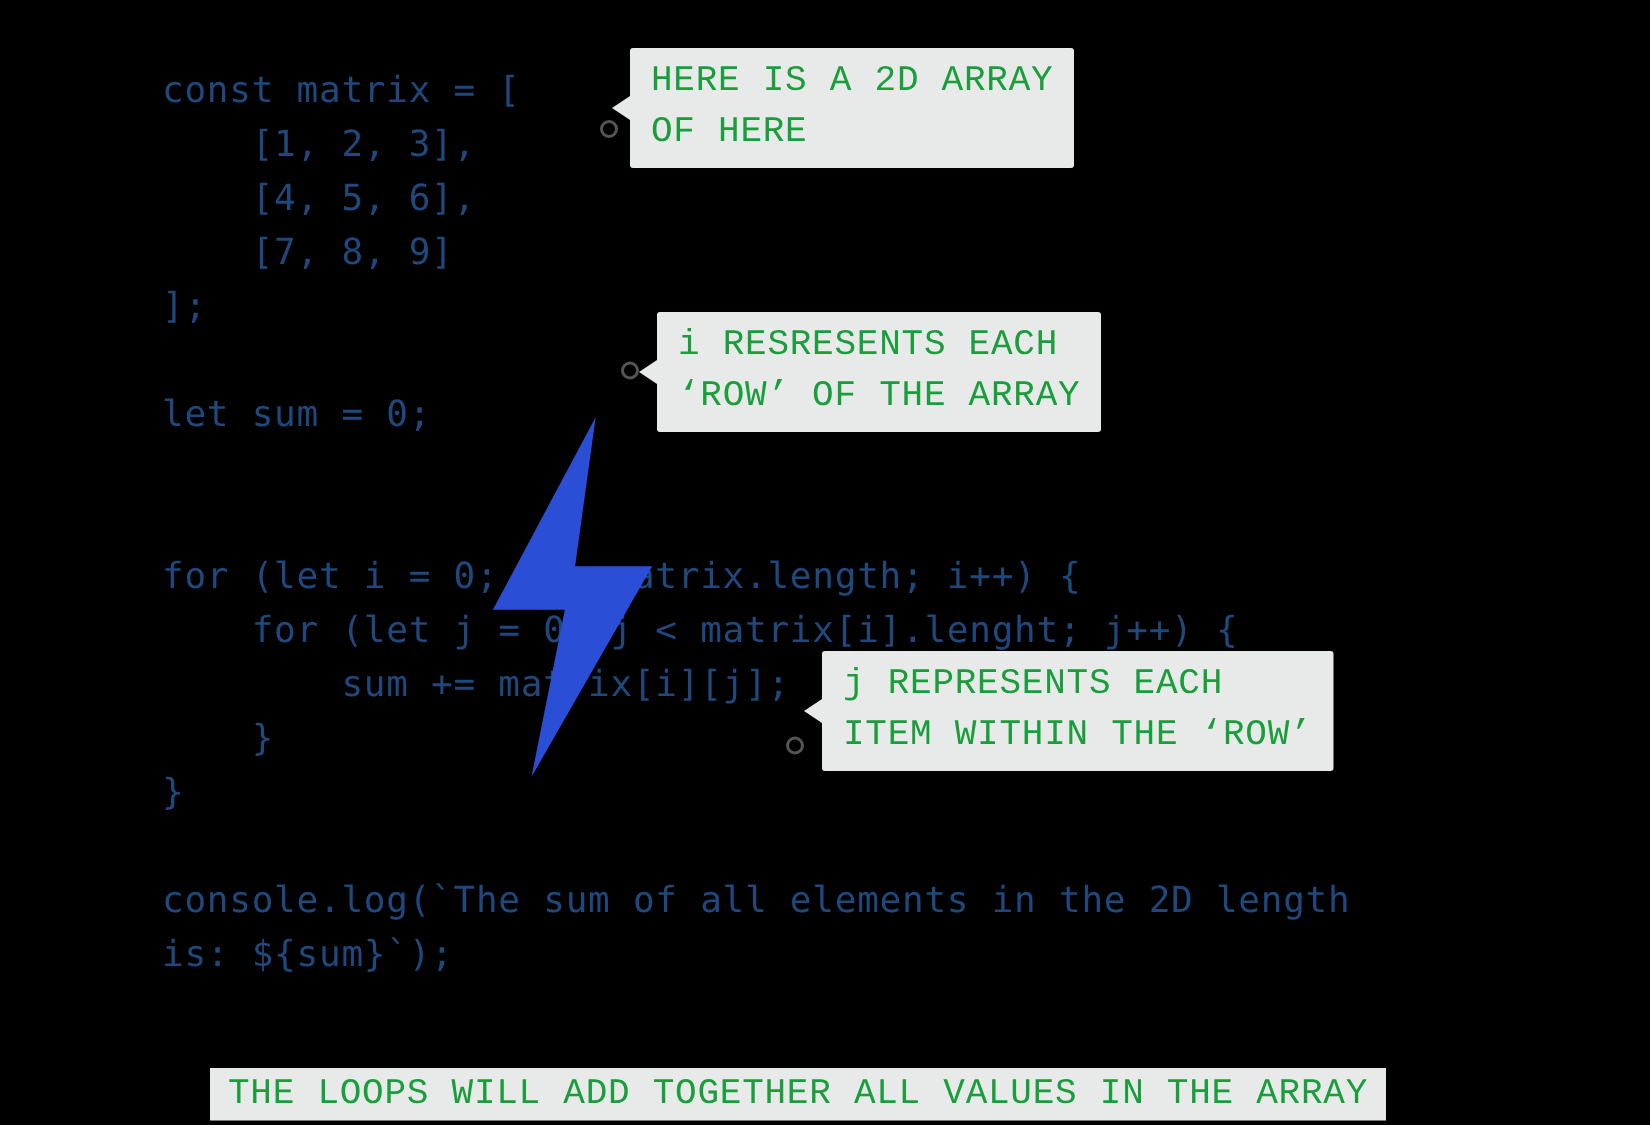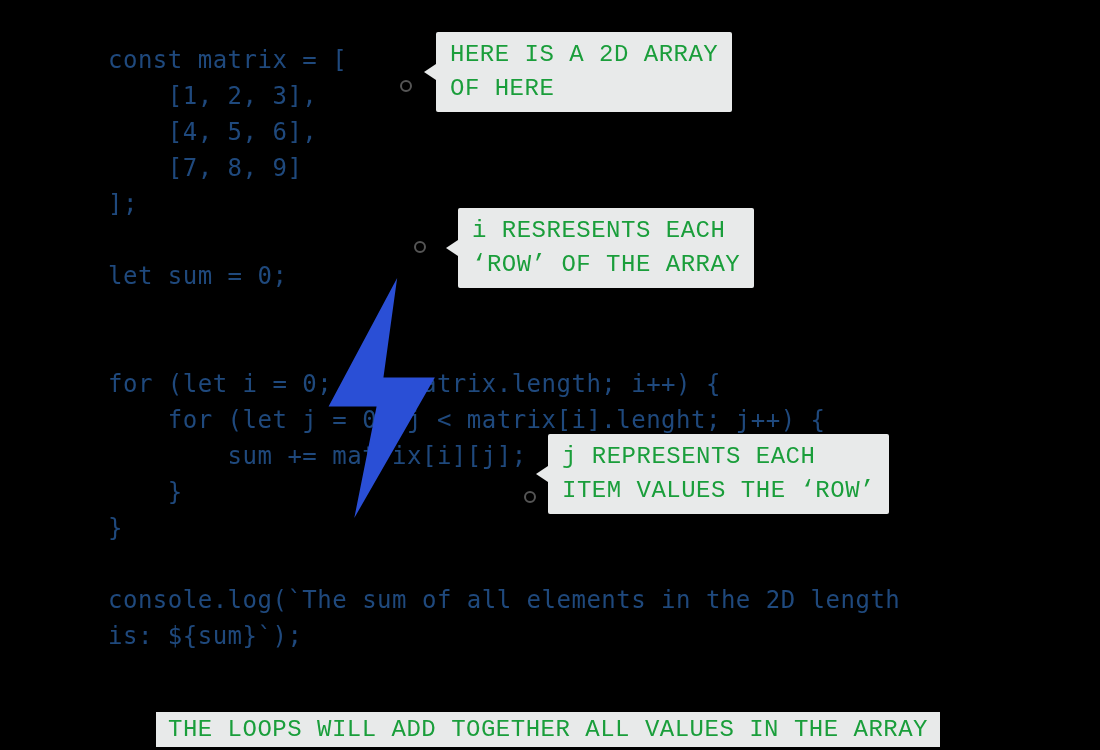--- a/index.html
+++ b/index.html
@@ -56,21 +56,20 @@
   .bottom-callout {
     position: absolute;
     left: 140px;
     top: 712px;
     background: #e8eaea;
     color: #1a9e3b;
     font-family: "Courier New", Courier, monospace;
     font-size: 24px;
     padding: 4px 12px;
     letter-spacing: 0.5px;
-    margin-left: 16px;
   }
   .bolt {
     position: absolute;
     left: 290px;
     top: 278px;
     width: 180px;
     height: 240px;
     pointer-events: none;
   }
 </style>
@@ -89,35 +88,35 @@
 <span>for (let i = 0; i &lt; matrix.length; i++) {</span>
 <span>    for (let j = 0; j &lt; matrix[i].lenght; j++) {</span>
 <span>        sum += matrix[i][j];</span>
 <span>    }</span>
 <span>}</span>
 <span></span>
 <span>console.log(`The sum of all elements in the 2D length</span>
 <span>is: ${sum}`);</span></pre>
 
 <div class="callout-dot" style="left:400px; top:80px;"></div>
-<div class="callout with-notch" style="left:436px; top:32px;">
+<div class="callout with-notch" style="left:420px; top:32px;">
   <div>HERE IS A 2D ARRAY</div>
   <div>OF HERE</div>
 </div>
 
 <div class="callout-dot" style="left:414px; top:241px;"></div>
-<div class="callout with-notch" style="left:458px; top:208px;">
+<div class="callout with-notch" style="left:438px; top:208px;">
   <div>i RESRESENTS EACH</div>
   <div>‘ROW’ OF THE ARRAY</div>
 </div>
 
 <div class="callout-dot" style="left:524px; top:491px;"></div>
 <div class="callout with-notch" style="left:548px; top:434px;">
   <div>j REPRESENTS EACH</div>
-  <div>ITEM VALUES THE ‘ROW’</div>
+  <div>ITEM WITHIN THE ‘ROW’</div>
 </div>
 
 <div class="bottom-callout">
   <span>THE LOOPS WILL ADD TOGETHER ALL VALUES IN THE ARRAY</span>
 </div>
 
 <svg class="bolt" viewBox="0 0 100 140">
   <polygon points="60,0 20,75 48,75 35,140 82,58 52,58" fill="#2a4fd6"></polygon>
 </svg>
 

